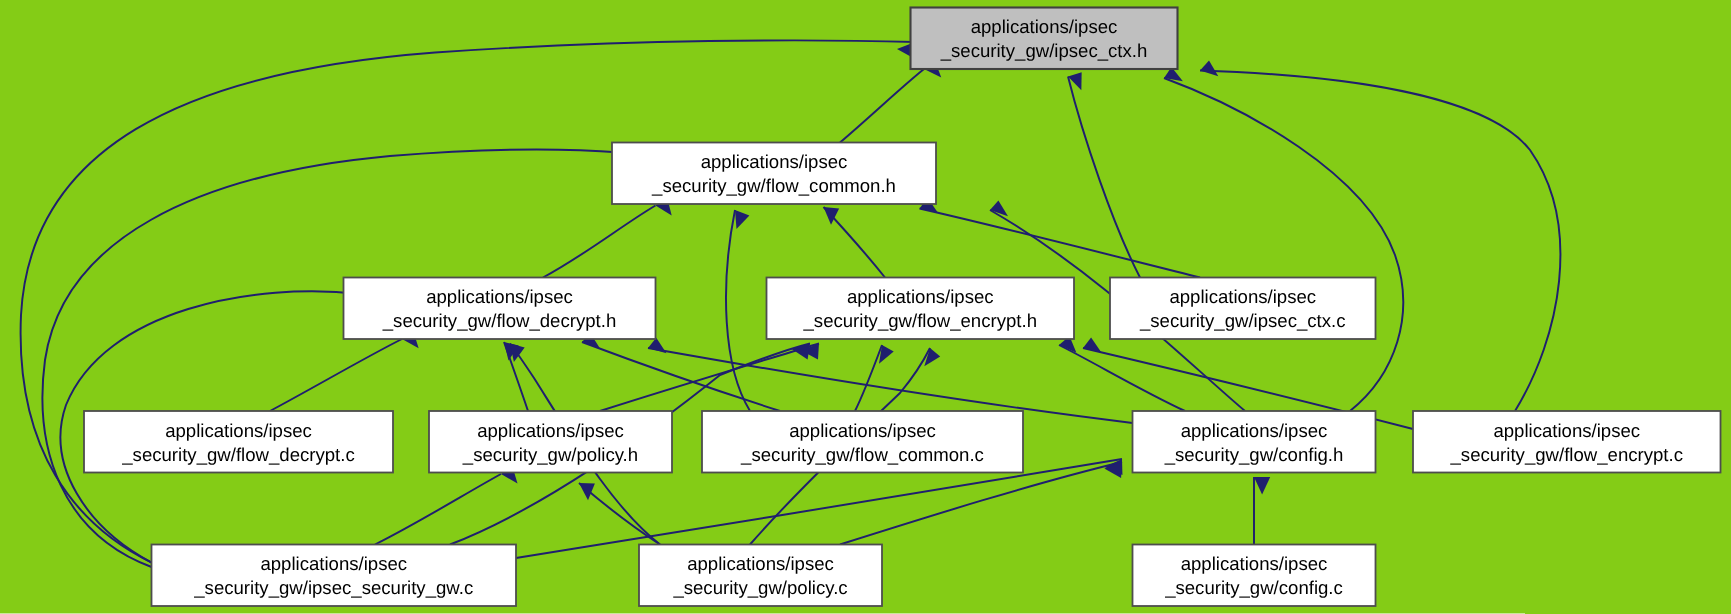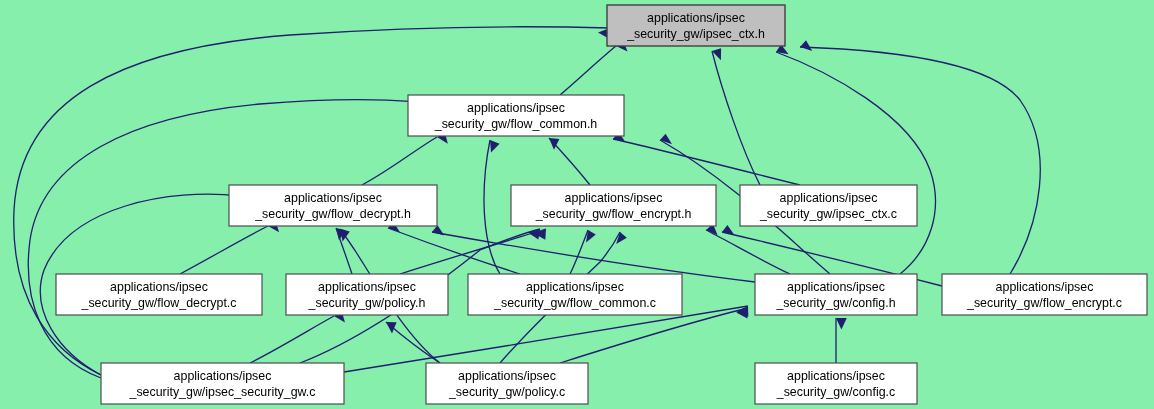--- a/index.html
+++ b/index.html
@@ -4,21 +4,21 @@
 <style>
   html, body {
     margin: 0;
     padding: 0;
     background: #ffffff;
   }
   #graph-root {
     position: relative;
     width: 1154px;
     height: 409px;
-    background: #86efac;
+    background: #84cc16;
     font-family: "Liberation Sans", sans-serif;
     overflow: hidden;
   }
   svg#graph-svg {
     position: absolute;
     left: 0;
     top: 0;
     width: 1154px;
     height: 409px;
   }

